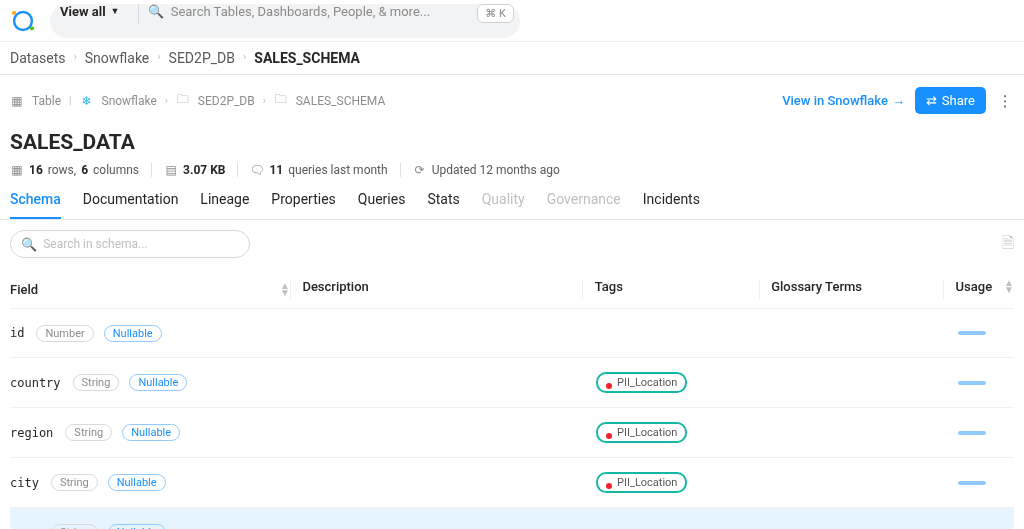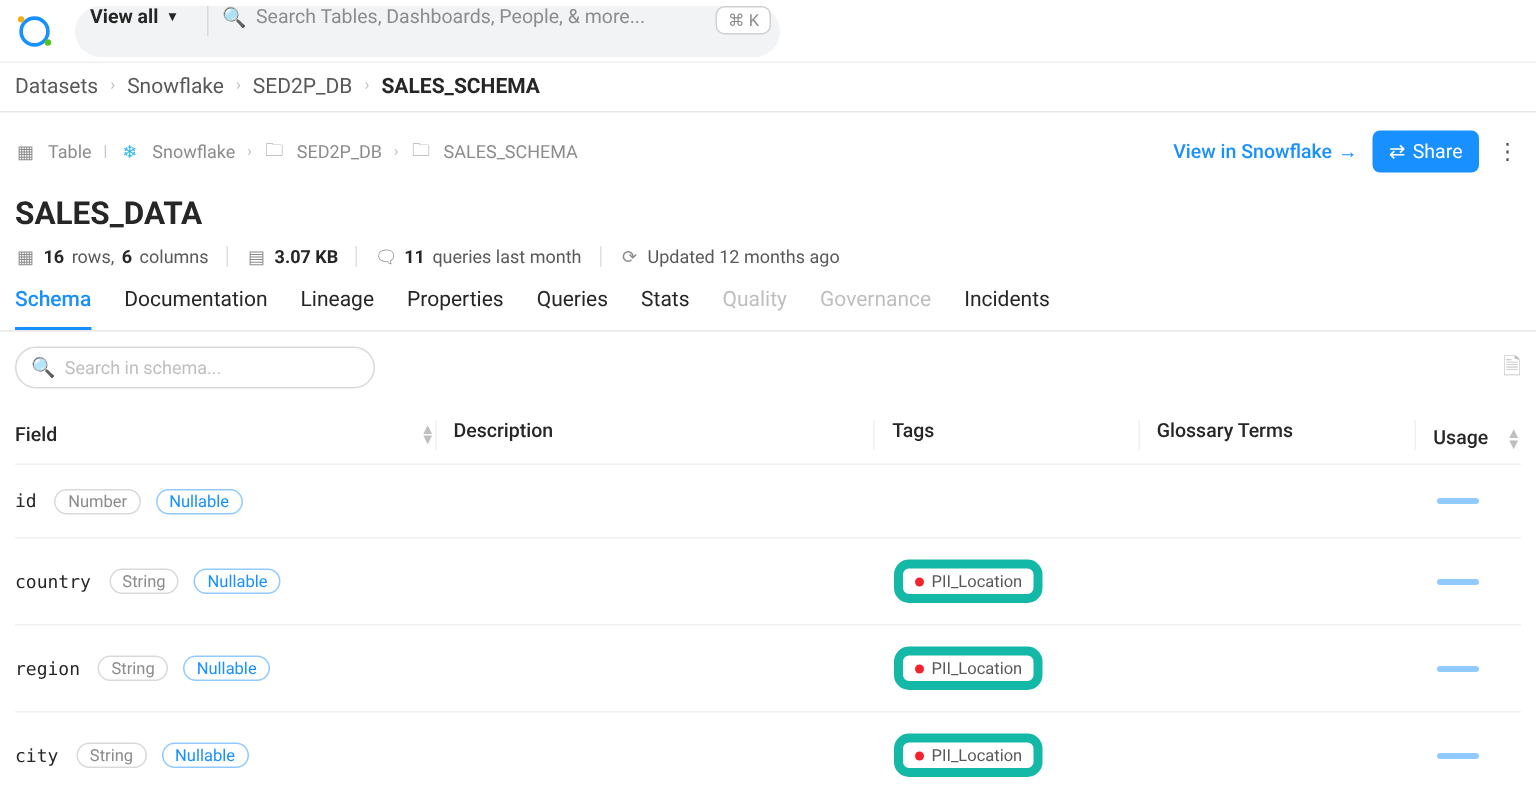--- a/index.html
+++ b/index.html
@@ -43,29 +43,29 @@
 .schema-search input{border:none;outline:none;flex:1;font-size:12px}
 .schema-search input::placeholder{color:#bfbfbf}
 .search-row{display:flex;align-items:center}
 .doc-icon{margin-left:auto;color:#bfbfbf;cursor:pointer;font-size:15px}
 .tbl{margin-top:12px;width:100%}
 .thead{display:flex;border-bottom:1px solid #f0f0f0;padding:9px 0;font-size:13px;color:#262626;font-weight:500}
 .col-field{flex:0 0 280px;display:flex;align-items:center;gap:6px}
 .col-desc{flex:0 0 280px}
 .col-tags{flex:0 0 164px}
 .col-gloss{flex:0 0 172px}
-.col-usage{flex:1;display:flex;align-items:flex-end;gap:6px}
+.col-usage{flex:1;display:flex;align-items:flex-start;gap:6px}
 .sort-ic{color:#bfbfbf;font-size:10px;line-height:7px;display:flex;flex-direction:column;cursor:pointer}
 .vsep{width:1px;height:20px;background:#f0f0f0;margin-right:12px}
 .row{display:flex;align-items:center;border-bottom:1px solid #f0f0f0;padding:14px 0;font-size:12px}
 .row.hl{background:#e6f4ff}
 .fname{font-family:ui-monospace,Menlo,monospace;font-size:12px;color:#262626;margin-right:6px}
 .pill{display:inline-flex;align-items:center;border:1px solid #d9d9d9;border-radius:10px;padding:1px 8px;font-size:11px;color:#8c8c8c;margin-right:4px}
 .pill.blue{border-color:#91caff;color:#1890ff}
-.tag-pill{display:inline-flex;align-items:center;gap:5px;border:6px solid #14b8a6;border-radius:10px;padding:2px 8px;font-size:11px;color:#595959}
+.tag-pill{display:inline-flex;align-items:flex-end;gap:5px;border:2px solid #14b8a6;border-radius:10px;padding:2px 8px;font-size:11px;color:#595959}
 .dot{width:6px;height:6px;border-radius:50%}
 .dot.red{background:#f5222d}
 .dot.orange{background:#fa8c16}
 .usage-bar{height:4px;border-radius:2px;background:#91caff}
 </style>
 </head>
 <body>
 
 <div class="topbar">
   <div class="logo">

